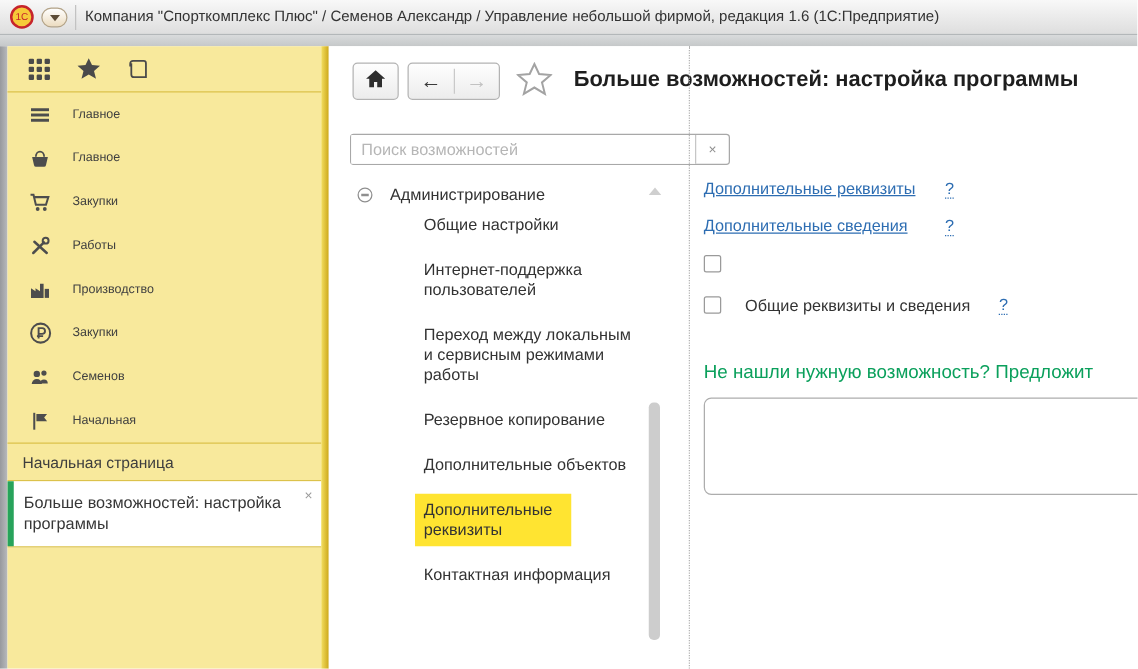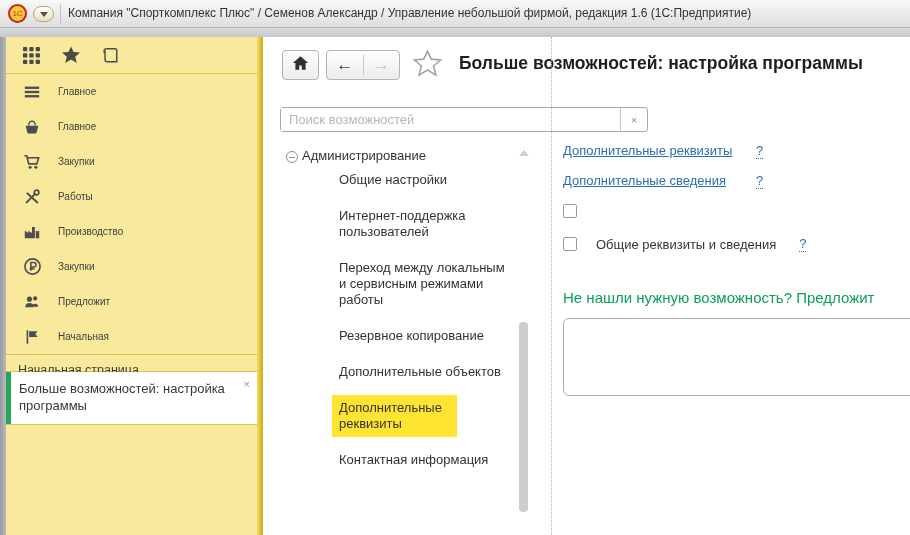--- a/index.html
+++ b/index.html
@@ -30,50 +30,50 @@
   
   .sidebar { position:absolute; left:6px; top:37px; width:251px; height:498px; background:#f8e99c; }
   .gold-strip { position:absolute; left:257px; top:37px; width:6px; height:498px;
                 background:linear-gradient(90deg,#f3de60,#cda81b); }
   .side-icons { height:37px; display:flex; align-items:center; padding-left:16px; gap:20px;
                 border-bottom:1px solid #dcc24b; color:#4a4a4a; }
   .side-icons svg { display:block; }
   .side-item { height:35px; display:flex; align-items:center; padding-left:16px; gap:16px;
                font-size:10px; color:#404040; cursor:default; }
   .side-item .ic { width:20px; display:flex; justify-content:center; color:#4d4d4d; }
-  .home-row { height:18px; line-height:30px; padding-left:12px; font-size:12.5px; color:#3e3e3e;
+  .home-row { height:31px; line-height:30px; padding-left:12px; font-size:12.5px; color:#3e3e3e;
               border-top:1px solid #dcc24b; border-bottom:1px solid #dcc24b; }
   .tab { position:relative; background:#fff; border-bottom:1px solid #dcc24b;
          padding:8px 22px 10px 13px; font-size:13px; line-height:17px; color:#373737; }
   .tab::before { content:""; position:absolute; left:0; top:0; bottom:0; width:5px; background:#27a35b; }
   .tab-close { position:absolute; right:7px; top:4px; font-size:11px; color:#9a9a9a; }
 
   
   .main { position:absolute; left:263px; top:37px; width:647px; height:498px; background:#fff; }
   .btn { position:absolute; border:1px solid #b3b3b3; border-radius:4px;
          background:linear-gradient(#fefefe,#ececec); display:flex; align-items:center; justify-content:center; }
   .btn-home { left:19px; top:13px; width:37px; height:30px; color:#2e2e2e; }
   .btn-nav { left:63px; top:13px; width:74px; height:30px; display:flex; padding:0; overflow:hidden; }
   .nav-half { flex:1; display:flex; align-items:center; justify-content:center; font-size:17px; }
   .nav-back { color:#3a3a3a; border-right:1px solid #c9c9c9; }
   .nav-fwd { color:#c2c2c2; }
   .fav-star { position:absolute; left:150px; top:12px; color:#a3a3a3; }
   .page-title { position:absolute; left:196px; top:16px; font-size:17.5px; font-weight:bold;
                 color:#1e1e1e; white-space:nowrap; }
 
-  .search { position:absolute; left:17px; top:70px; width:368px; height:25px;
+  .search { position:absolute; left:17px; top:70px; width:304px; height:25px;
             border:1px solid #a8a8a8; border-radius:3px; display:flex; background:#fff; }
   .search input { flex:1; border:none; outline:none; padding:0 8px; font-size:13px;
                   font-family:"Liberation Sans",sans-serif; color:#333; min-width:0; }
   .search input::placeholder { color:#b6b6b6; }
   .search-clear { width:27px; border-left:1px solid #c6c6c6; display:flex; align-items:center;
                   justify-content:center; color:#8f8f8f; font-size:11px; }
 
   
-  .tree-root { position:absolute; left:23px; top:111px; display:flex; align-items:flex-end; gap:4px;
+  .tree-root { position:absolute; left:23px; top:111px; display:flex; align-items:center; gap:14px;
                font-size:13px; color:#333; }
   .expander { width:12px; height:12px; border:1px solid #8f8f8f; border-radius:50%; position:relative; }
   .expander::after { content:""; position:absolute; left:2px; right:2px; top:4.5px; height:1.5px; background:#8f8f8f; }
   .scroll-up { position:absolute; left:256px; top:113px; width:0; height:0;
                border-left:5px solid transparent; border-right:5px solid transparent;
                border-bottom:6px solid #cfcfcf; }
   .tree-list { position:absolute; left:69px; top:135px; width:186px; display:flex; flex-direction:column;
                gap:20px; font-size:13px; line-height:16px; color:#333; }
   .tree-item { padding:0 7px; }
   .tree-item.selected { background:#ffe431; padding:5px 7px; margin:-5px 0; width:125px; }
@@ -196,21 +196,21 @@
   </div>
   <div class="side-item">
     <span class="ic">
       <svg width="19" height="19" viewBox="0 0 20 20" fill="currentColor">
           <circle cx="12.8" cy="6.8" r="2.2"></circle>
           <path d="M9.6 15.5 a3.2 3.2 0 0 1 6.4 0 z"></path>
           <circle cx="6.8" cy="7.5" r="2.7"></circle>
           <path d="M2.5 16 a4.3 4.3 0 0 1 8.6 0 z"></path>
         </svg>
     </span>
-    <span>Предложит</span>
+    <span>Семенов</span>
   </div>
   <div class="side-item">
     <span class="ic">
       <svg width="18" height="18" viewBox="0 0 20 20" fill="currentColor">
           <rect x="4" y="2.5" width="1.8" height="15"></rect>
           <path d="M6.8 3.5 h9.5 l-2.6 3.2 2.6 3.2 h-9.5 z"></path>
         </svg>
     </span>
     <span>Начальная</span>
   </div>

